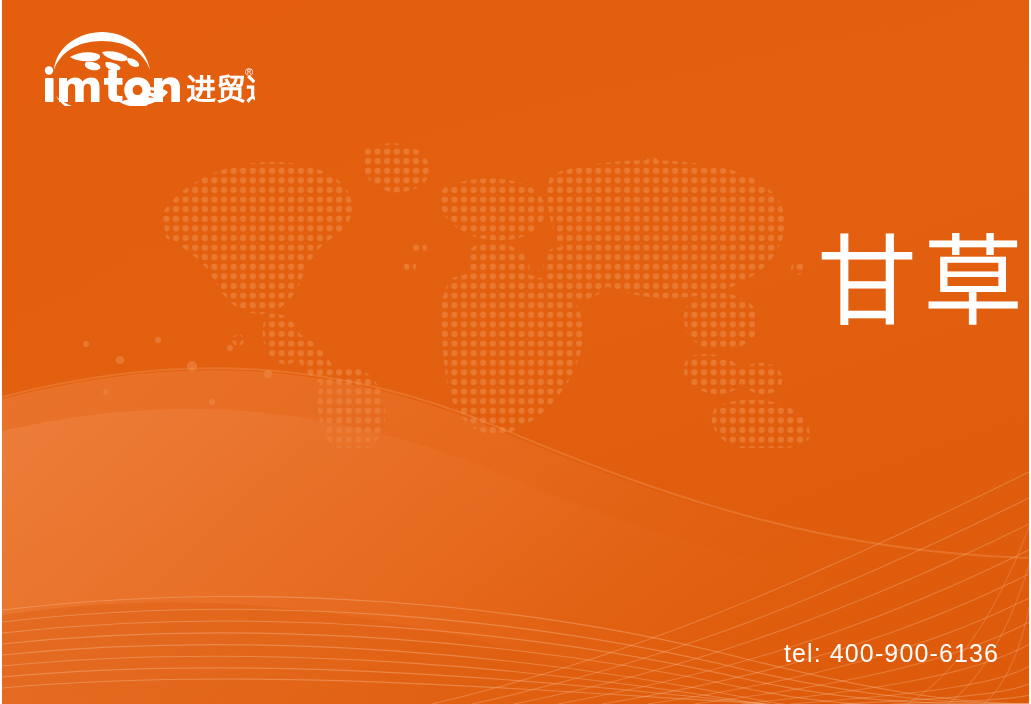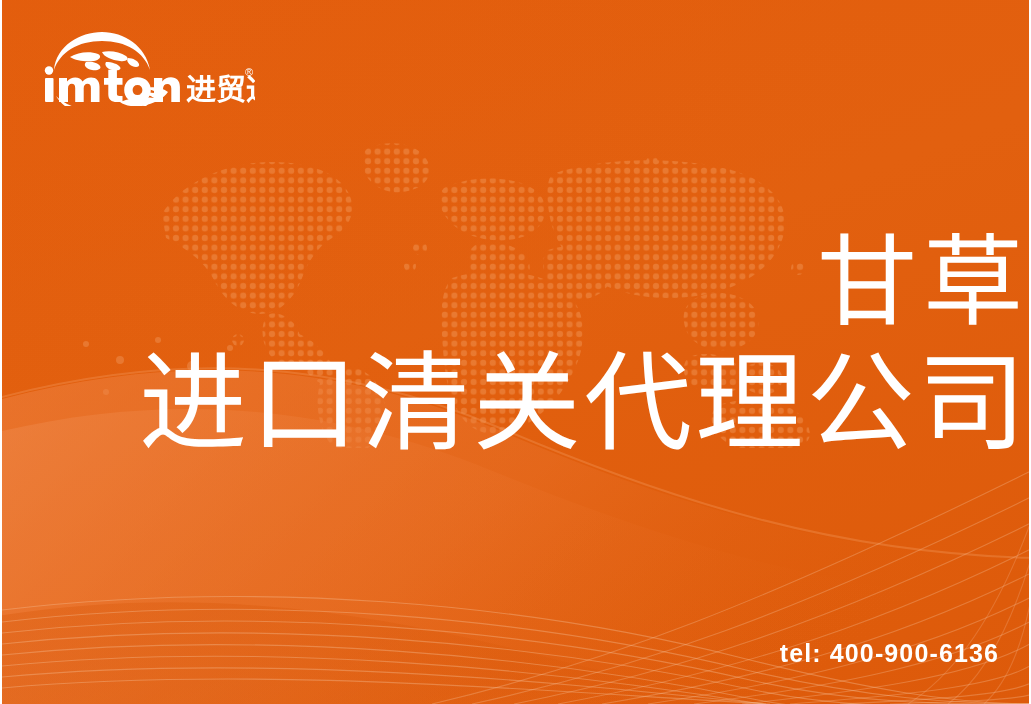--- a/index.html
+++ b/index.html
@@ -112,21 +112,21 @@
     text-indent: .03em;
   }
 
   
   .tel {
     position: absolute;
     right: 30px;
     bottom: 36px;
     color: #ffffff;
     font-size: 25px;
-    font-weight: 700;
+    font-weight: 400;
     letter-spacing: .045em;
     white-space: nowrap;
     text-align: center;
   }
 </style>
 </head>
 <body>
 
 <div class="poster">
 
@@ -328,18 +328,17 @@
                  C100 80 84 84 66 84 C44 84 26 78 16 68 Z"></path>
         <path d="M80 74 C90 70 104 68 114 70 C110 67 104 66 100 66
                  C106 64 114 64 120 67 C116 63 110 61 104 61
                  C112 58 122 59 128 64 C124 70 114 76 102 78 C94 79 85 78 80 74 Z"></path>
       </g>
     </svg>
   </div>
 
   <div class="headline">
     <span class="line1">甘草</span>
-    <span class="line2">进口清关代理公司</span>
   </div>
 
   <div class="tel">tel: 400-900-6136</div>
 
 </div>
 
 </body></html>

